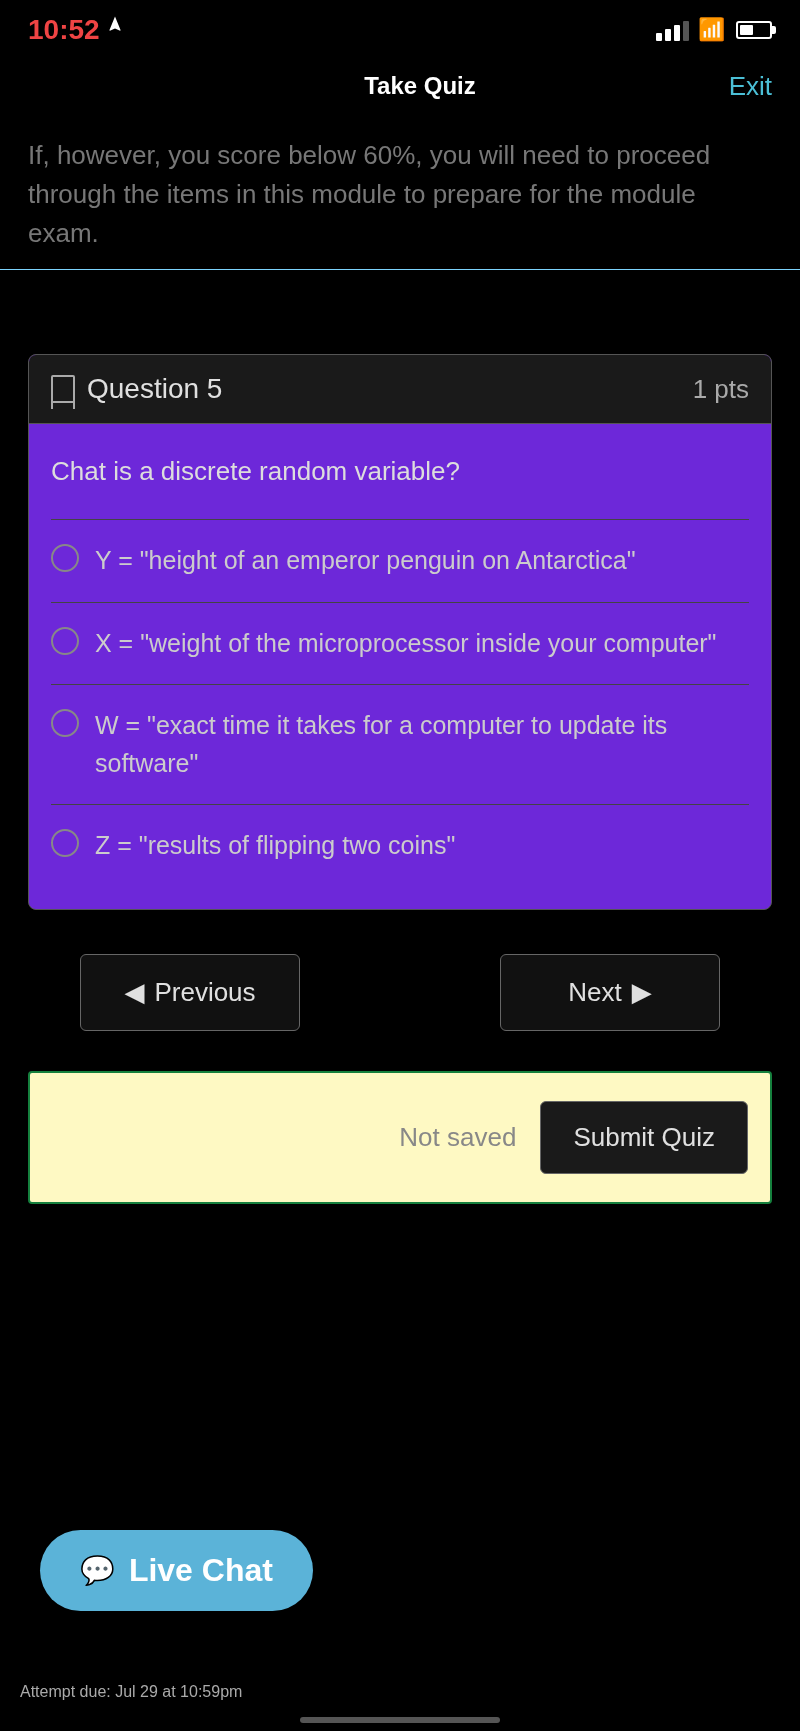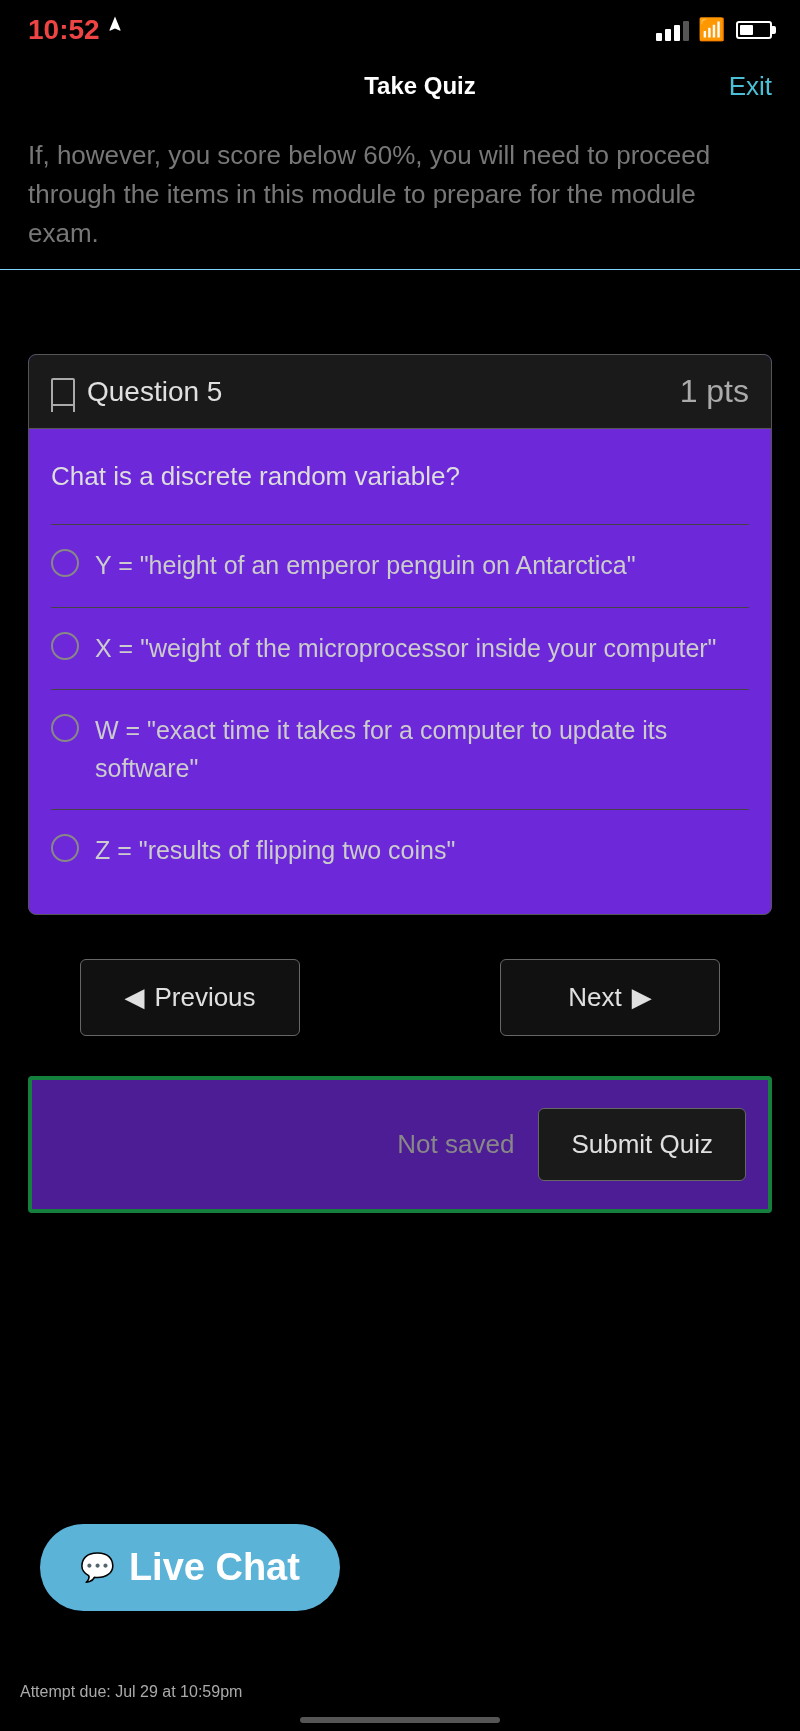--- a/index.html
+++ b/index.html
@@ -142,21 +142,21 @@
       content: '';
       position: absolute;
       bottom: -8px;
       left: -2px;
       right: -2px;
       height: 8px;
       border-left: 2px solid #aaa;
       border-right: 2px solid #aaa;
     }
     .question-pts {
-      font-size: 32px;
+      font-size: 26px;
       color: #aaa;
     }
 
     
     .question-body {
       padding: 28px 22px 22px 22px;
     }
     .question-text {
       font-size: 26px;
       color: #ddd;
@@ -206,23 +206,23 @@
       color: #e0e0e0;
       font-size: 26px;
       cursor: pointer;
       min-width: 220px;
       justify-content: center;
     }
 
     
     .submit-section {
       margin: 0 28px;
-      border: 4px solid #15803d;
+      border: 2px solid #15803d;
       border-radius: 4px;
-      background: #4c1d95;
+      background: #fef9c3;
       padding: 28px 22px;
       display: flex;
       justify-content: flex-end;
       align-items: center;
       gap: 24px;
     }
     .not-saved-text {
       font-size: 26px;
       color: #888;
     }
@@ -248,21 +248,21 @@
       align-items: center;
       gap: 14px;
       cursor: pointer;
       z-index: 10;
     }
     .chat-icon {
       color: #fff;
       font-size: 28px;
     }
     .live-chat-label {
-      font-size: 38px;
+      font-size: 32px;
       font-weight: 700;
       color: #fff;
     }
 
     
     .bottom-info {
       position: absolute;
       bottom: 30px;
       left: 0;
       width: 100%;

